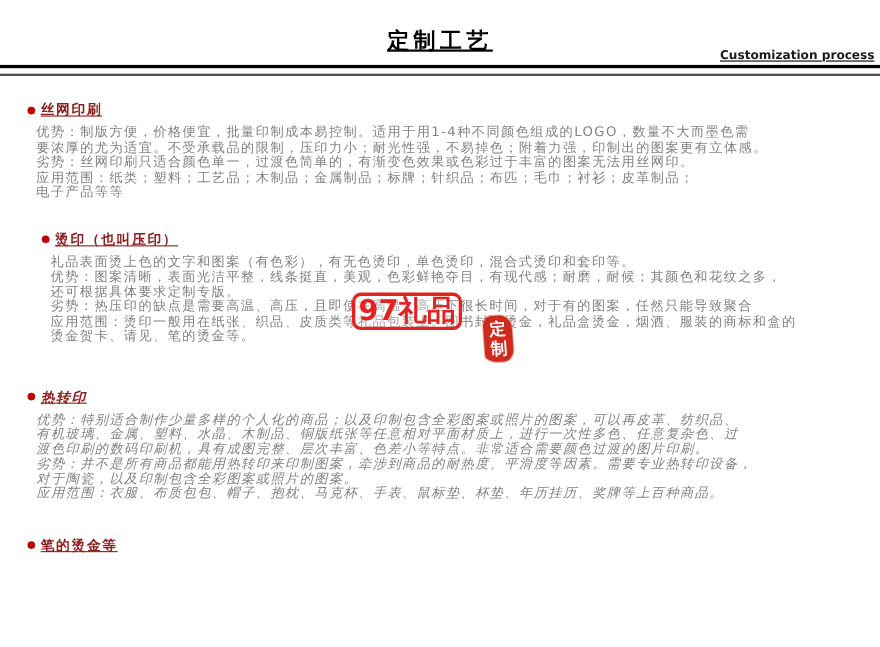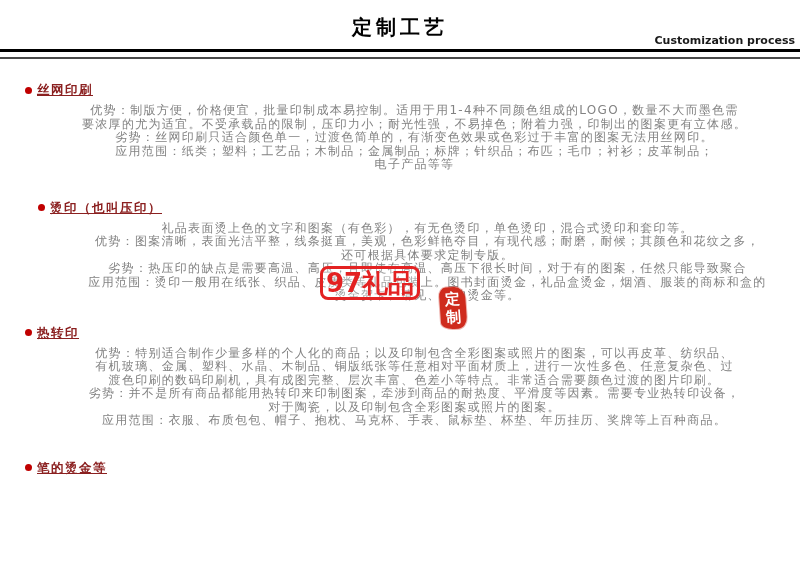--- a/index.html
+++ b/index.html
@@ -4,40 +4,40 @@
 <style>
   html,body{margin:0;padding:0;}
   body{
     width:800px;height:588px;
     background:#ffffff;
     font-family:"DejaVu Sans","Liberation Sans",sans-serif;
     overflow:hidden;
     position:relative;
   }
   
-  .header{position:relative;padding-top:16px;}
+  .header{position:relative;padding-top:26px;text-decoration:underline;}
   .title{
     text-align:center;
     font-size:20px;font-weight:bold;color:#000;
     letter-spacing:4px;
     line-height:22px;
   }
   .subtitle{
     text-align:right;
     font-size:11px;font-weight:bold;color:#1a1a1a;
     margin:-4px 5px 0 0;
     line-height:13px;
   }
   .rule-thick{height:3px;background:#000;margin-top:2px;}
   .rule-thin{height:2px;background:#4a4a4a;margin-top:5px;}
   
   .section{width:796px;}
   .sec-0{margin-top:24px;}
   .sec-1{margin-top:29px;margin-left:13px;}
-  .sec-2{margin-top:23px;}
+  .sec-2{margin-top:41px;font-style:italic;}
   .sec-3{margin-top:33px;}
   .sec-heading{
     display:flex;align-items:center;
     margin-left:25px;
     margin-bottom:7px;
   }
   .bullet{
     width:7px;height:7px;border-radius:50%;
     background:var(--bullet,#c00000);
     margin-right:5px;flex:0 0 auto;
@@ -49,21 +49,20 @@
     letter-spacing:1.5px;
     line-height:14px;
   }
   .sec-body{margin-left:33px;}
   .body-line{
     font-size:12px;
     color:var(--body,#828282);
     letter-spacing:1.3px;
     line-height:13.5px;
     white-space:nowrap;
-    text-align:center;
   }
   
   .wm-badge{
     position:absolute;left:320px;top:266px;
     width:94px;height:28px;
     border:3px solid var(--wmred,#e32222);
     border-radius:8px;
     background:rgba(255,255,255,0.25);
     color:var(--wmred,#e32222);
     font-size:26px;font-weight:bold;

